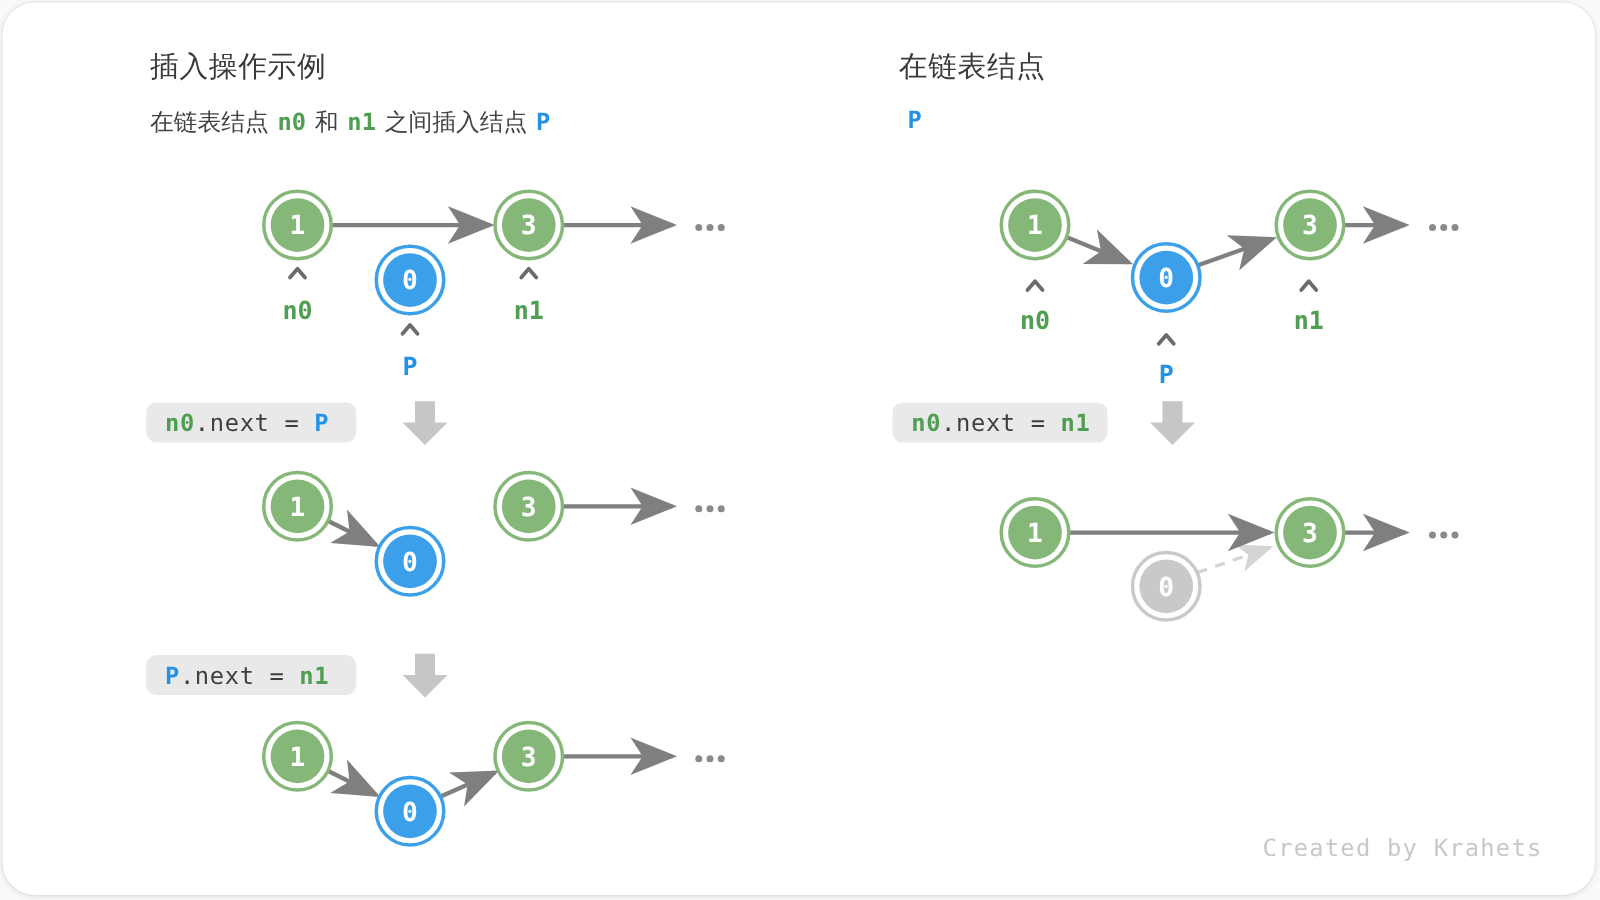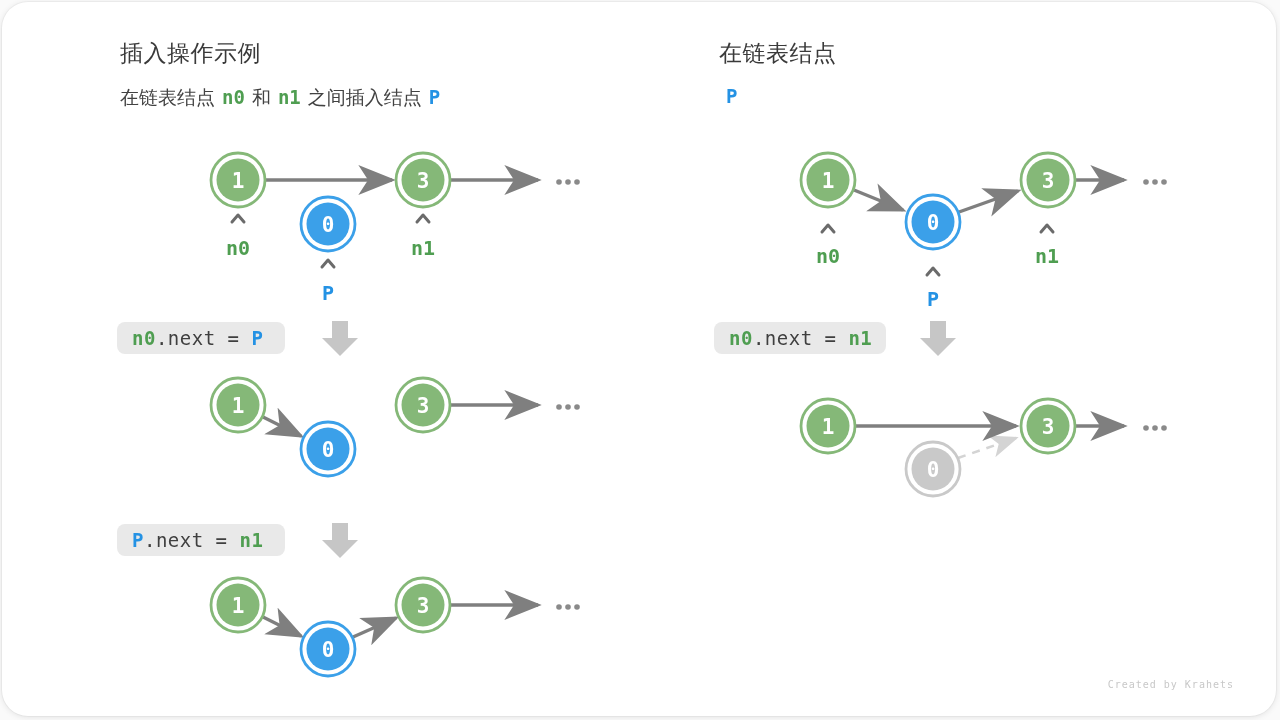--- a/index.html
+++ b/index.html
@@ -22,21 +22,21 @@
   .seg-mono{
     font-family:"DejaVu Sans Mono","Liberation Mono",monospace;
     font-weight:bold;margin:0 7px;font-size:19px;
   }
   .seg-green{color:#4F9E51;}
   .seg-blue{color:#2492E4;}
   svg.canvas{position:absolute;left:0;top:0;}
   .footer{
     position:absolute;right:42px;bottom:26px;
     font-family:"DejaVu Sans Mono","Liberation Mono",monospace;
-    font-size:10px;color:#c8c8c8;letter-spacing:1px;
+    font-size:19px;color:#c8c8c8;letter-spacing:1px;
   }
 </style>
 </head>
 <body>
 
 <div class="card">
 
   <div class="header left">
     <div class="title">插入操作示例</div>
     <div class="subtitle">

